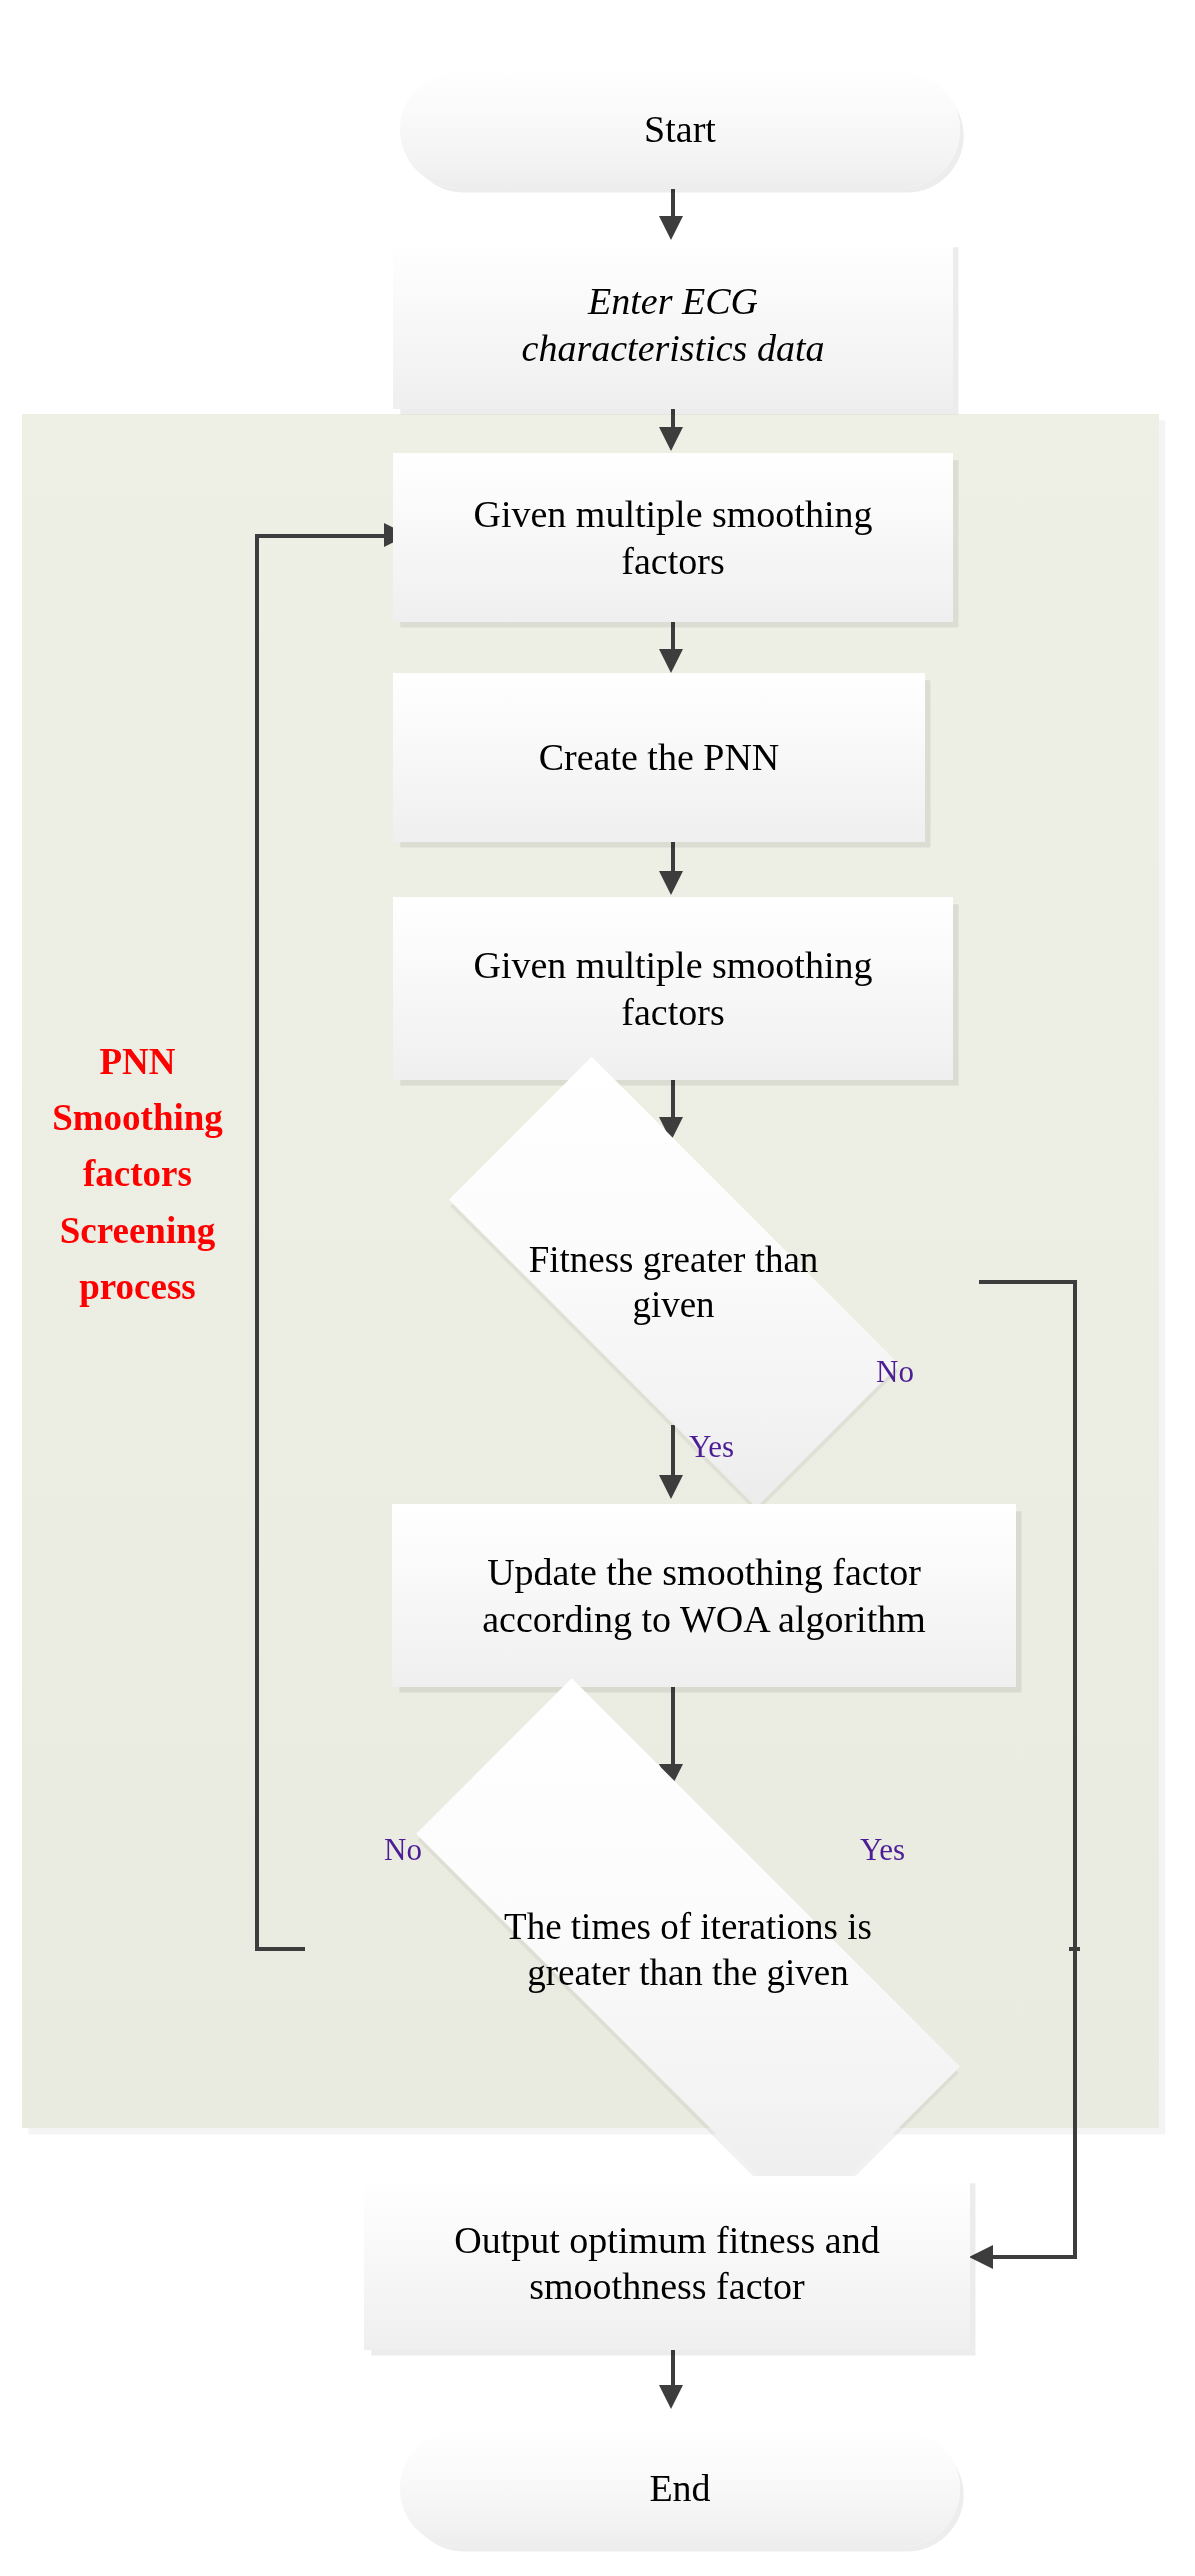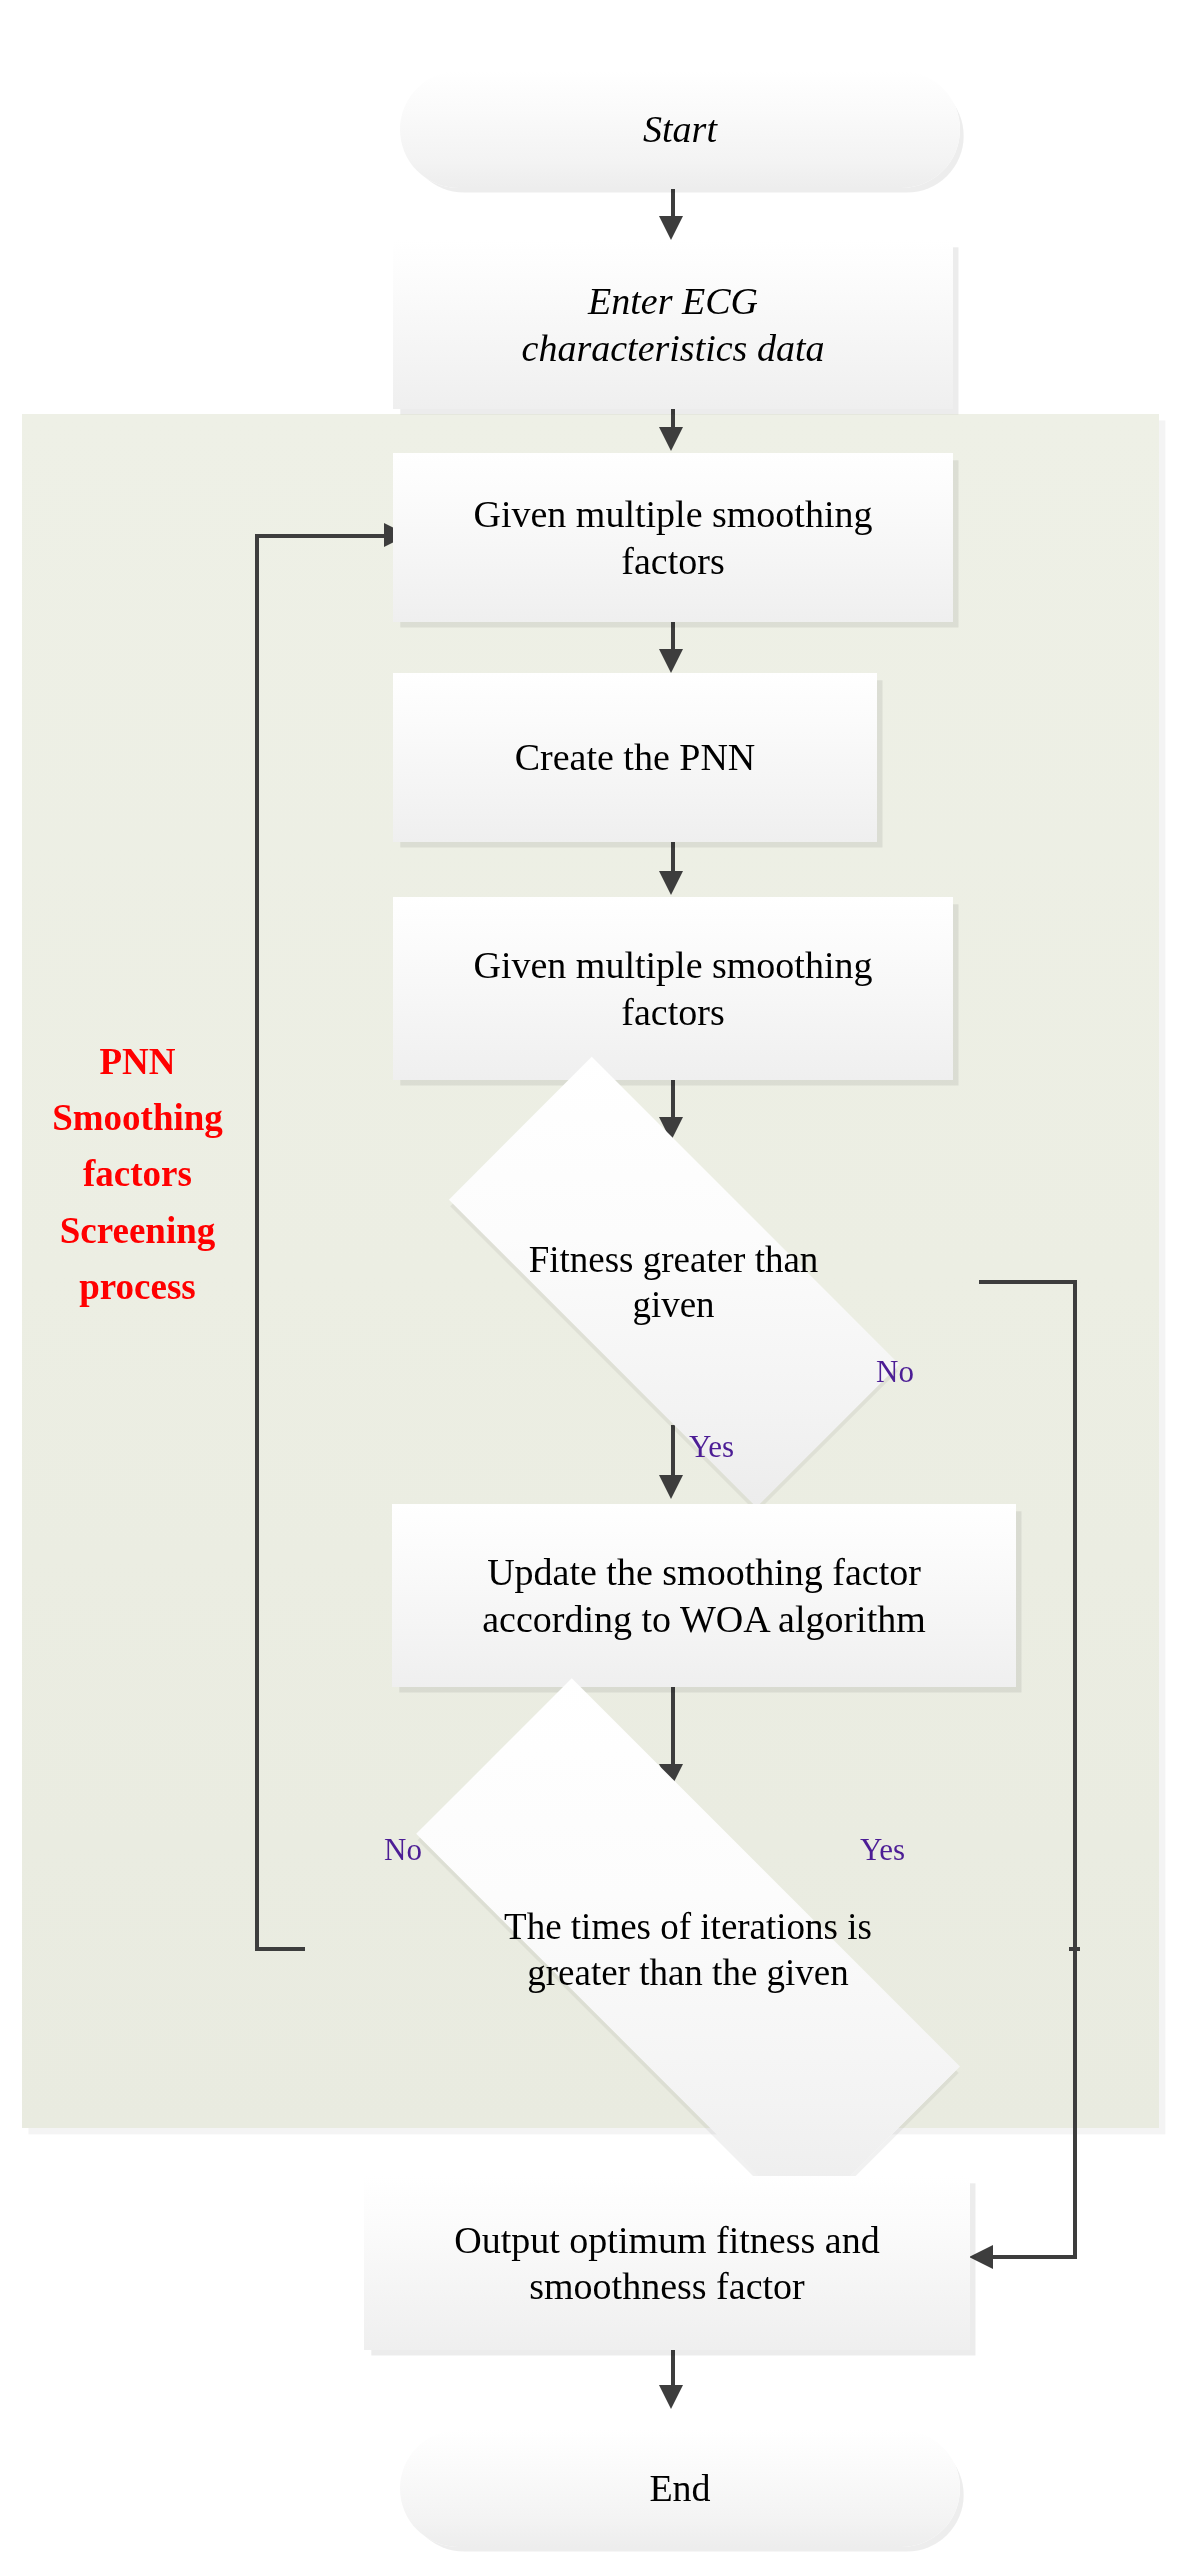--- a/index.html
+++ b/index.html
@@ -139,35 +139,35 @@
 <div id="canvas">
 
   <div class="region" style="left:22px; top:414px; width:1137px; height:1714px;"></div>
 
   <div class="region-caption" style="left:27.5px; top:1034px; width:220px;">PNN
 Smoothing
 factors
 Screening
 process</div>
 
-  <div class="node terminator" style="left:400px; top:71px; width:560px; height:117px; font-size:38px;font-style:italic;">
+  <div class="node terminator" style="left:400px; top:71px; width:560px; height:117px; font-size:38px;">
     <span class="label">Start</span>
   </div>
 
   <div class="node box" style="left:393px; top:240px; width:560px; height:169px; font-size:38px;font-style:italic;">
     <span class="label">Enter ECG
 characteristics data</span>
   </div>
 
   <div class="node box" style="left:393px; top:453px; width:560px; height:169px; font-size:38px;">
     <span class="label">Given multiple smoothing
 factors</span>
   </div>
 
-  <div class="node box" style="left:393px; top:673px; width:484px; height:169px; font-size:38px;">
+  <div class="node box" style="left:393px; top:673px; width:532px; height:169px; font-size:38px;">
     <span class="label">Create the PNN</span>
   </div>
 
   <div class="node box" style="left:393px; top:897px; width:560px; height:183px; font-size:38px;">
     <span class="label">Given multiple smoothing
 factors</span>
   </div>
 
   <div class="node diamond" style="left:366px; top:1139px; width:615px; height:286px; font-size:37px;justify-content:flex-end;">
     <span class="dshape"></span>

